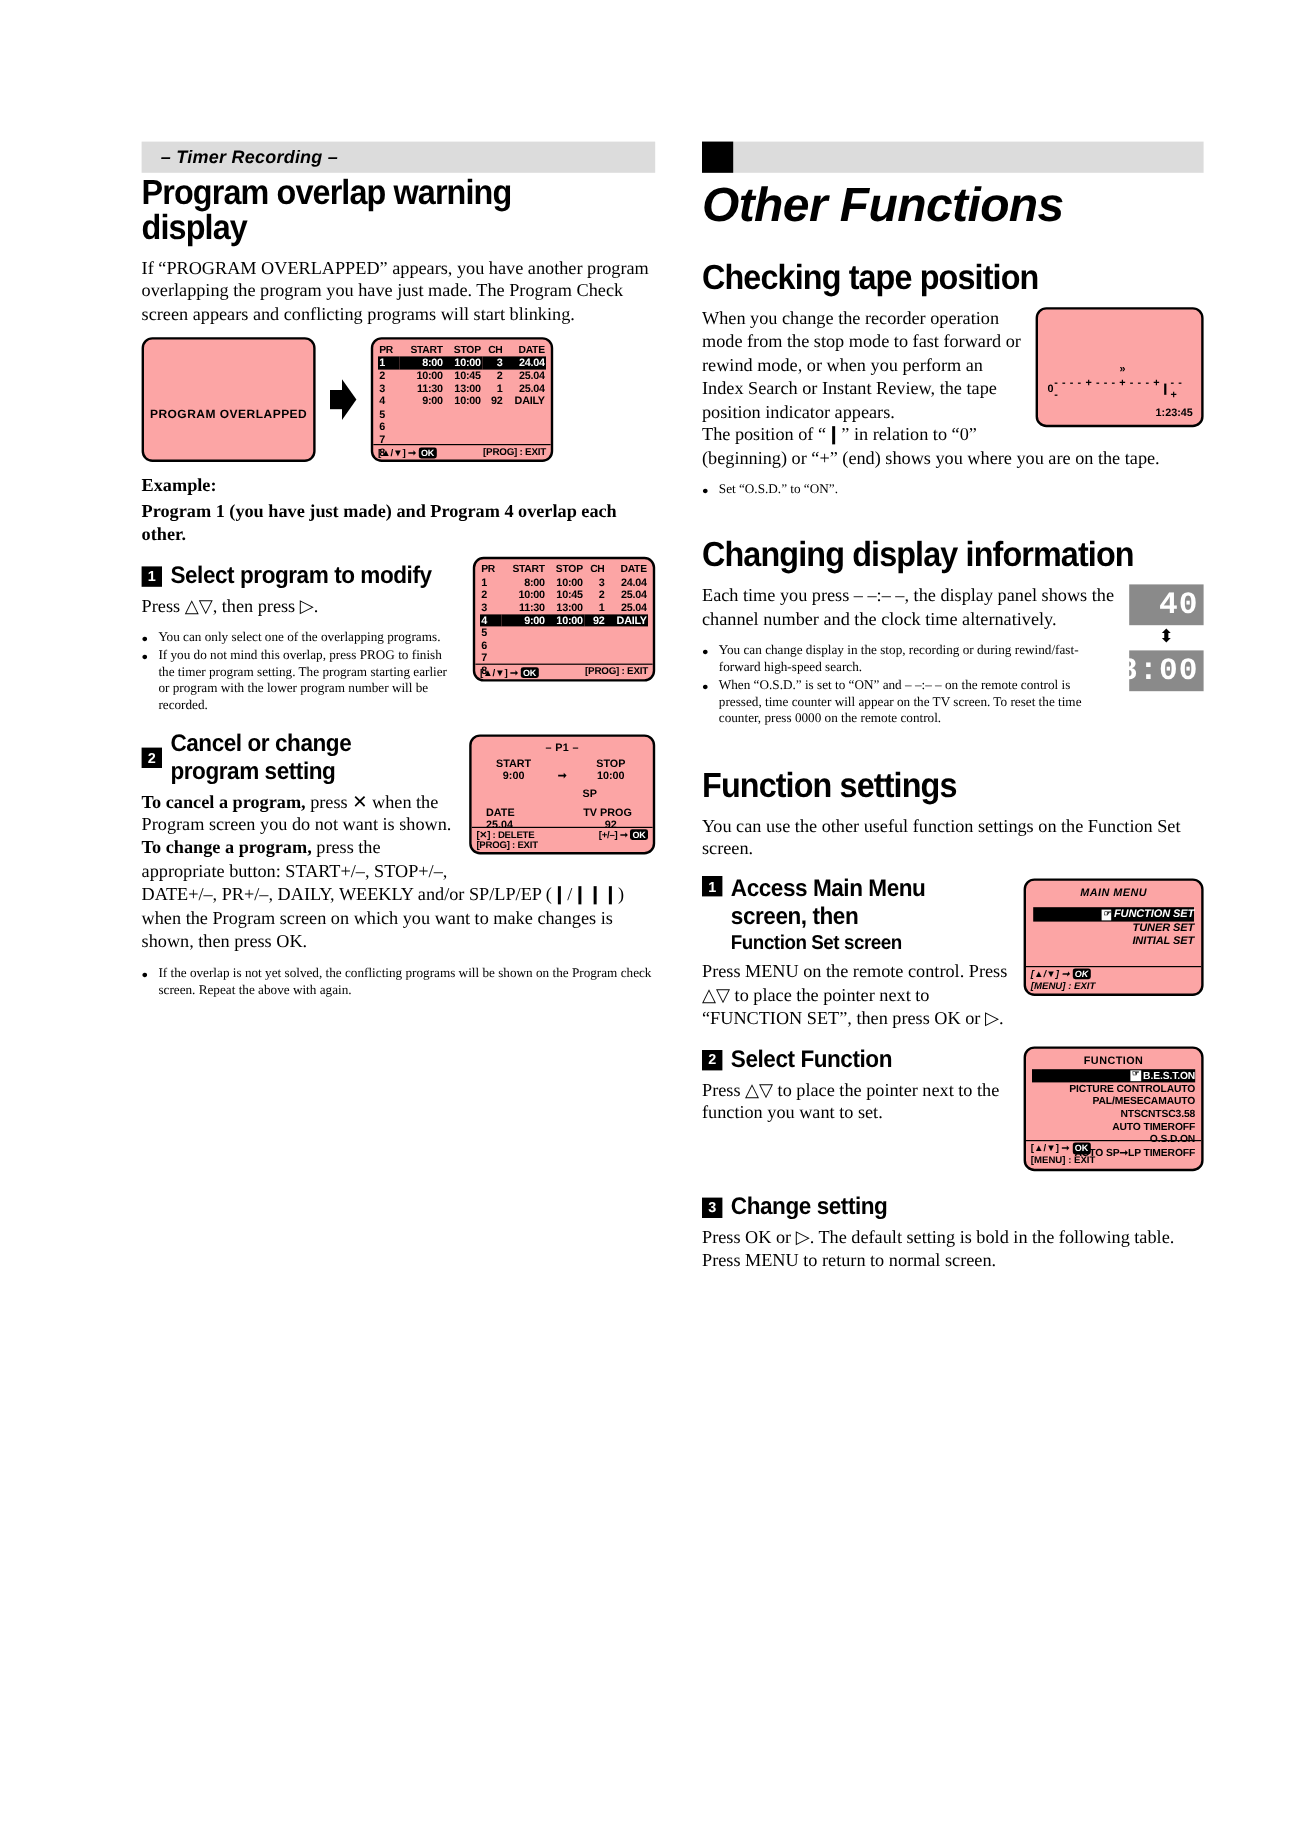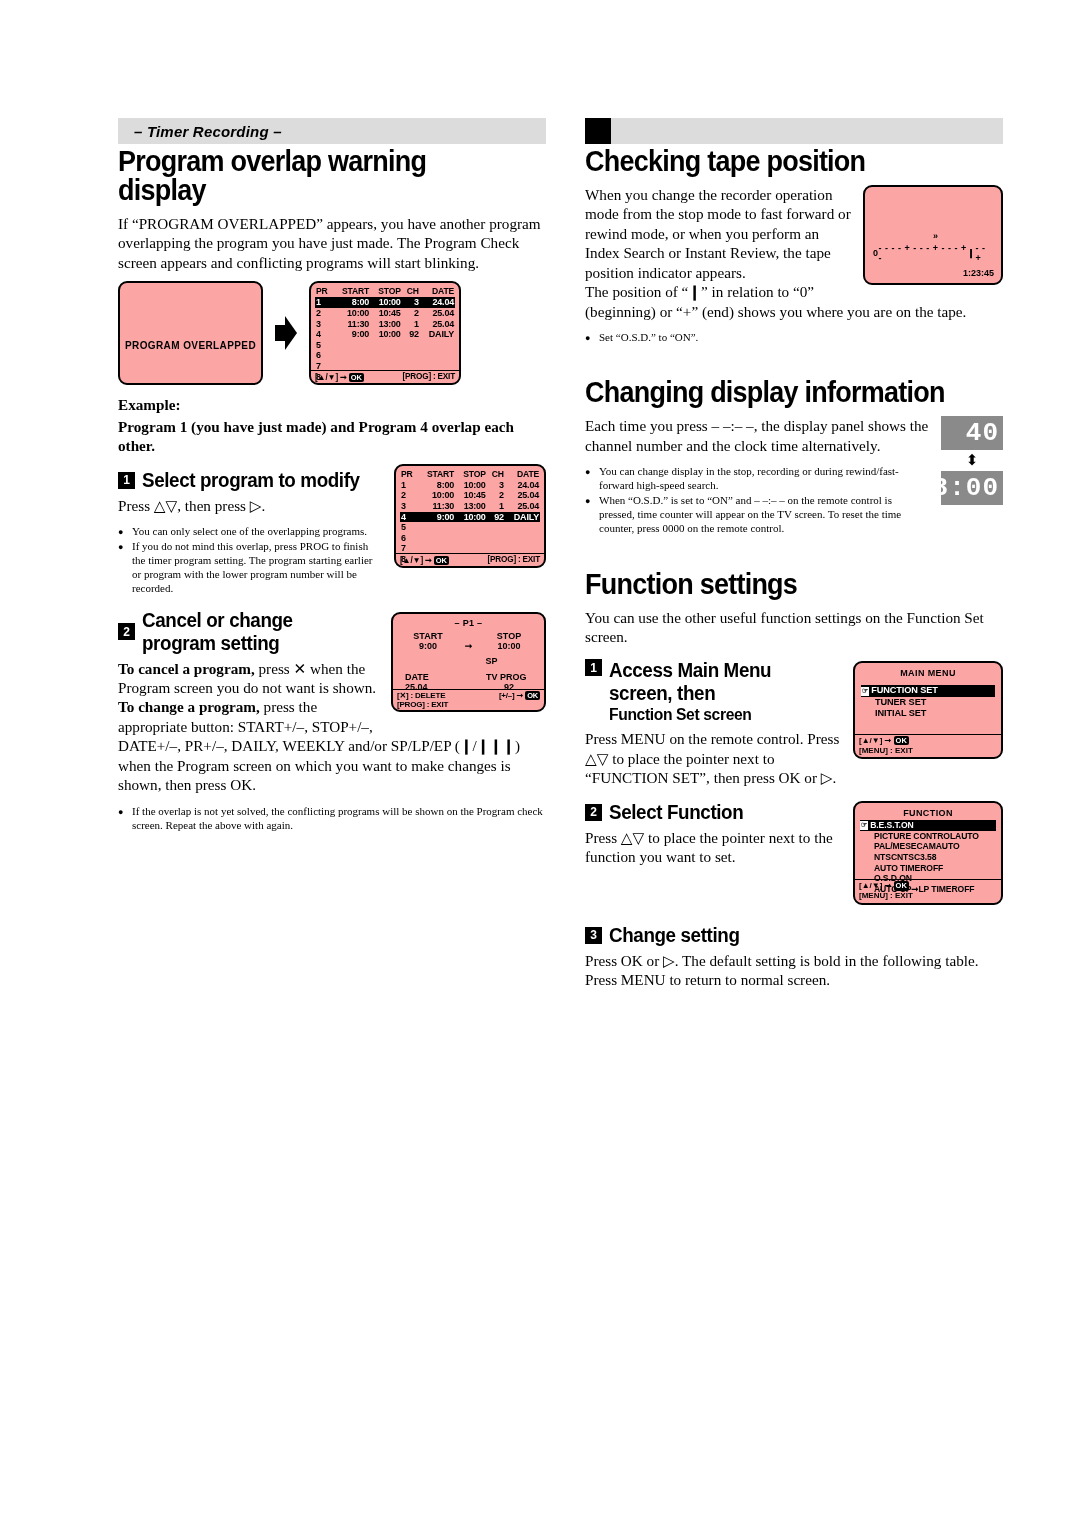--- a/index.html
+++ b/index.html
@@ -152,24 +152,24 @@
   .tape-screen { width: 140px; height: 100px; }
   .tape-ff { position: absolute; left: 50%; top: 44px; font-size: 9px; font-weight: bold; }
   .tape-line {
     position: absolute; left: 8px; right: 8px; top: 56px;
     display: flex; align-items: center; font-size: 9px; font-weight: bold;
     letter-spacing: .5px;
   }
   .tape-time { position: absolute; right: 7px; bottom: 5px; font-size: 9px; font-weight: bold; }
 
   
-  .menu-screen { width: 150px; height: 98px; }
+  .menu-screen { width: 150px; height: 98px; font-style: italic; }
   .menu-title { text-align: center; font-size: 9px; font-weight: bold; padding-top: 5px; letter-spacing: .4px; }
   .menu-list { padding: 7px 6px 0 6px; font-size: 9.2px; font-weight: bold; }
-  .menu-item { display: flex; justify-content: flex-start; line-height: 1.25; letter-spacing: -0.1px; }
+  .menu-item { display: flex; justify-content: flex-end; line-height: 1.25; letter-spacing: -0.1px; }
   .menu-item .lbl { padding-left: 14px; }
   .menu-item.sel { background: #000; color: #fff; }
   .menu-item.sel .lbl { padding-left: 0; display: flex; align-items: center; gap: 2px; }
   .ptr {
     display: inline-block; background: #fff; color: #000;
     font-size: 7px; padding: 0 1px; font-weight: bold;
   }
   .menu-foot {
     position: absolute; left: 0; right: 0; bottom: 0;
     border-top: 1.5px solid #000; font-size: 8px; font-weight: bold;
@@ -426,20 +426,21 @@
     </ul>
     <div class="clear"></div>
   </div>
 
   <div class="col-right">
 
     <div class="banner">
       <span class="banner-block"></span>
     </div>
 
+    <h1 class="chapter">Other Functions</h1>
 
     <h2 class="title">Checking tape position</h2>
 
     <div class="screen tape-screen float-fig">
       <span class="tape-ff">»</span>
       <div class="tape-line">
         <span>0</span>
         <span>- - - - + - - - + - - - + -</span>
         <span>❙</span>
         <span>- - +</span>

